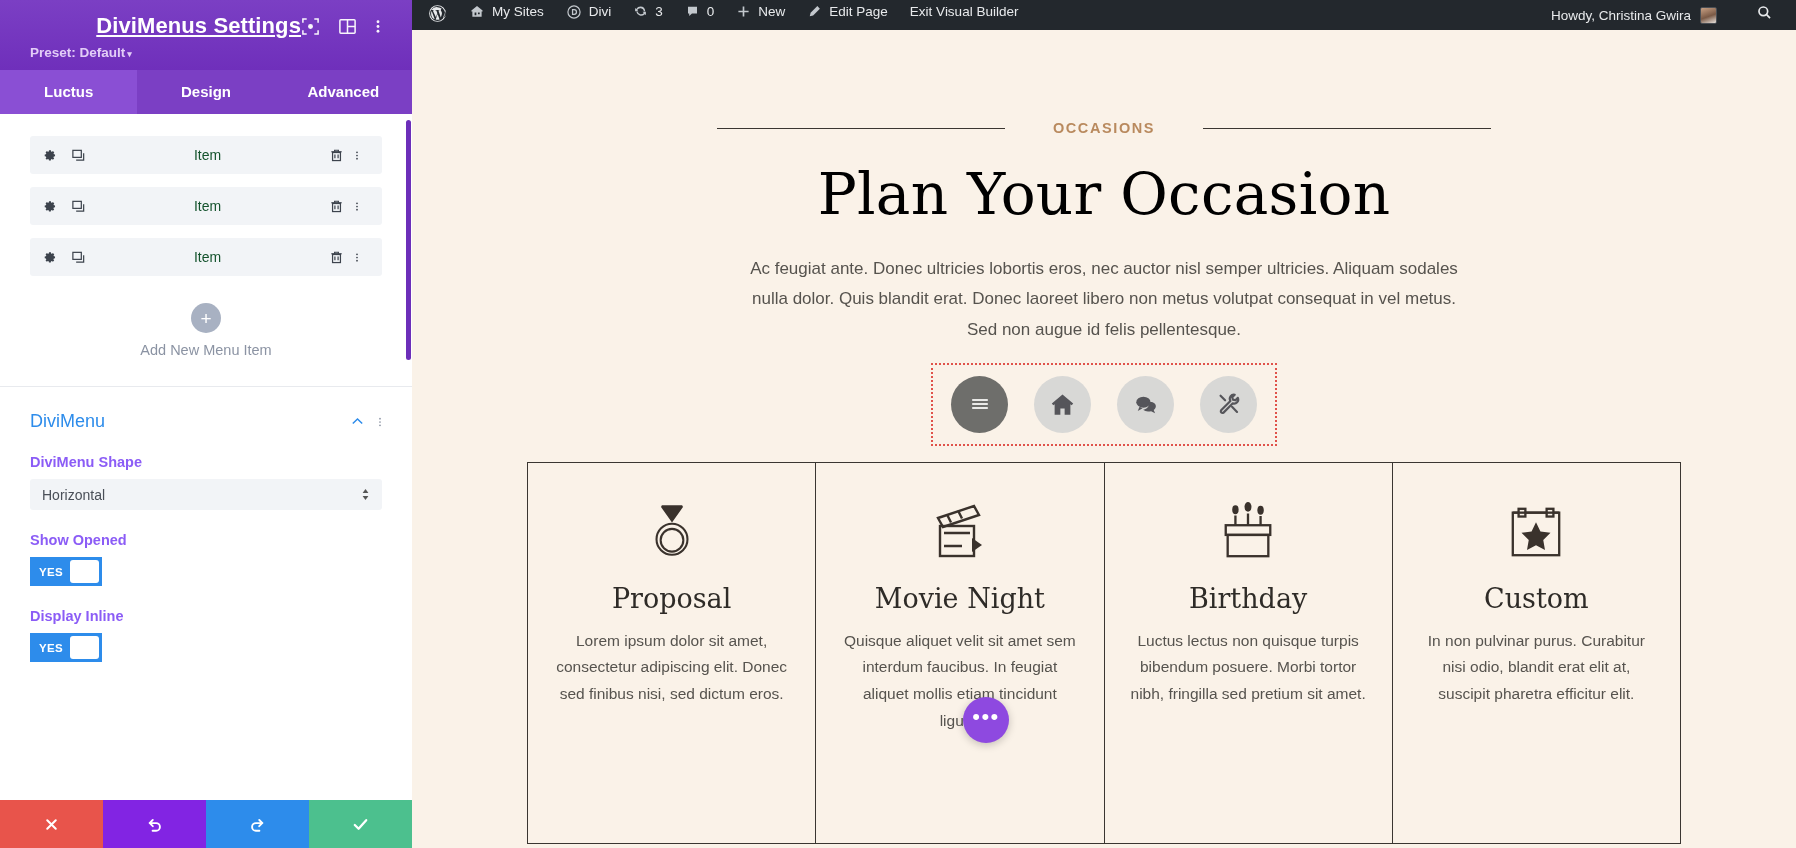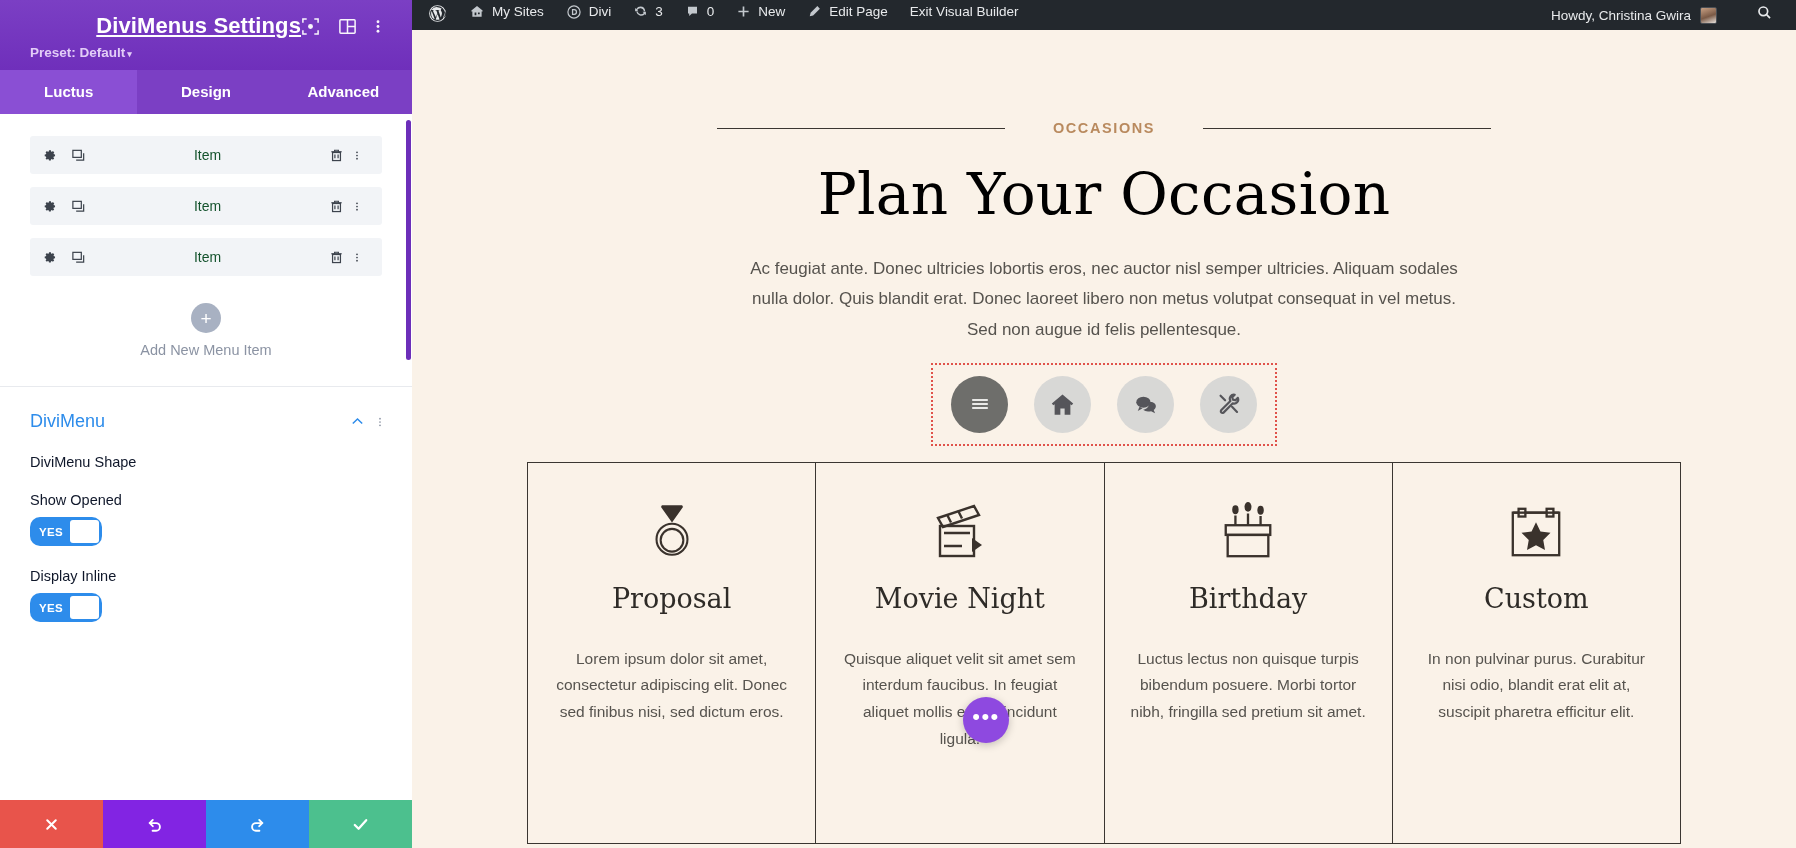--- a/index.html
+++ b/index.html
@@ -76,31 +76,31 @@
   .section-divider { height: 1px; background: #e8eaee; margin: 0; }
 
   .toggle-section { padding: 24px 30px 0 30px; }
   .ts-header { display: flex; align-items: center; justify-content: space-between; }
   .ts-title { font-size: 18px; color: #2d8ceb; font-weight: normal; }
   .ts-actions { display: flex; align-items: center; gap: 13px; }
   .ts-chevron { width: 15px; height: 15px; cursor:pointer; display:block;}
   .ts-dots { width: 4px; height: 16px; cursor:pointer; display:block;}
 
   .field { margin-top: 22px; }
-  .field-label { font-size: 14.5px; color: #0f172a; font-weight: normal; margin-bottom: 9px; }
+  .field-label { font-size: 14.5px; color: #8b5cf6; font-weight: bold; margin-bottom: 9px; }
   .select-box {
     background: #f2f4f7; border-radius: 3px; height: 31px;
     display: flex; align-items: center; justify-content: space-between;
     padding: 0 12px; font-size: 14px; color: #4a4f58; cursor: pointer;
   }
   .select-arrows { display: flex; flex-direction: column; gap: 2px; color:#555; }
 
   .toggle {
     display: inline-flex; align-items: center;
-    background: #2d8ceb; border-radius: 10px; height: 29px; width: 72px;
+    background: #2d8ceb; border-radius: 0; height: 29px; width: 72px;
     padding: 3px; cursor: pointer;
   }
   .toggle .tg-label { color: #fff; font-size: 11.5px; font-weight: bold; padding: 0 7px 0 6px; letter-spacing:.3px;}
   .toggle .tg-knob { background: #fff; border-radius: 3px; width: 34px; height: 23px; }
 
   .sp-footer { display: flex; height: 48px; flex: 0 0 48px; }
   .spf-btn { flex: 1; display: flex; align-items: center; justify-content: center; cursor: pointer; }
   .spf-btn svg { display:block; }
 
   
@@ -169,21 +169,21 @@
     padding: 30px 26px 10px; text-align: center;
     min-height: 380px;
   }
   .card:first-child { border-left: none; }
   .card-icon { height: 78px; display: flex; align-items: center; justify-content: center; }
   .card-title {
     font-family: "DejaVu Serif", serif; font-size: 27px;
     color: #2e2b27; margin-top: 12px; font-weight: normal;
   }
   .card-text {
-    margin-top: 32px; font-size: 15.5px; line-height: 1.72; color: #56534e;
+    margin-top: 14px; font-size: 15.5px; line-height: 1.72; color: #56534e;
   }
 
   .fab {
     position: absolute; left: 551px; top: 667px;
     width: 46px; height: 46px; border-radius: 50%;
     background: #8e49e0; color: #fff;
     display: flex; align-items: center; justify-content: center;
     font-size: 22px; letter-spacing: 1.5px; cursor: pointer;
     box-shadow: 0 2px 9px rgba(0,0,0,.22); z-index: 30;
     line-height: 0; padding-bottom: 6px;
@@ -367,20 +367,29 @@
                 <circle cx="3" cy="3" r="1.3" fill="#8b93a3"></circle>
                 <circle cx="3" cy="8" r="1.3" fill="#8b93a3"></circle>
                 <circle cx="3" cy="13" r="1.3" fill="#8b93a3"></circle>
               </svg>
             </span>
           </div>
         </div>
 
         <div class="field">
           <div class="field-label">DiviMenu Shape</div>
+          <div class="select-box">
+            <span>Horizontal</span>
+            <span class="select-arrows">
+              <svg viewBox="0 0 10 14" width="9" height="13" fill="#555">
+                <path d="M5 1l3.2 4.2H1.8z"></path>
+                  <path d="M5 13L1.8 8.8h6.4z"></path>
+              </svg>
+            </span>
+          </div>
         </div>
 
         <div class="field">
           <div class="field-label">Show Opened</div>
           <div class="toggle">
             <span class="tg-label">YES</span>
             <span class="tg-knob"></span>
           </div>
         </div>
 

